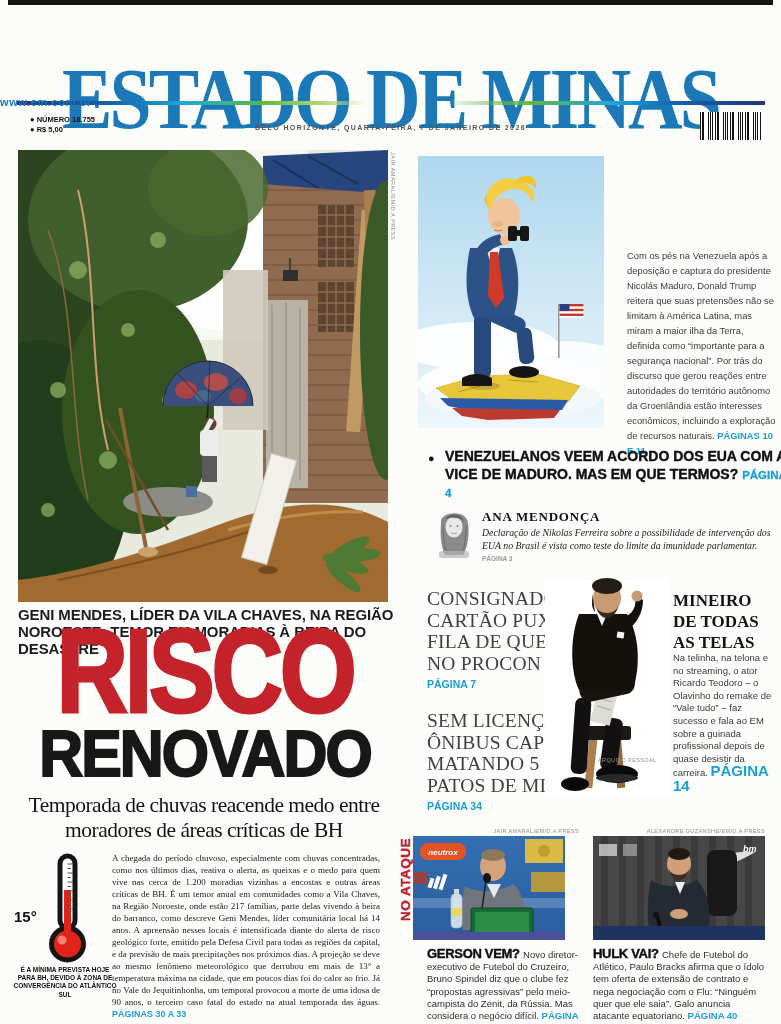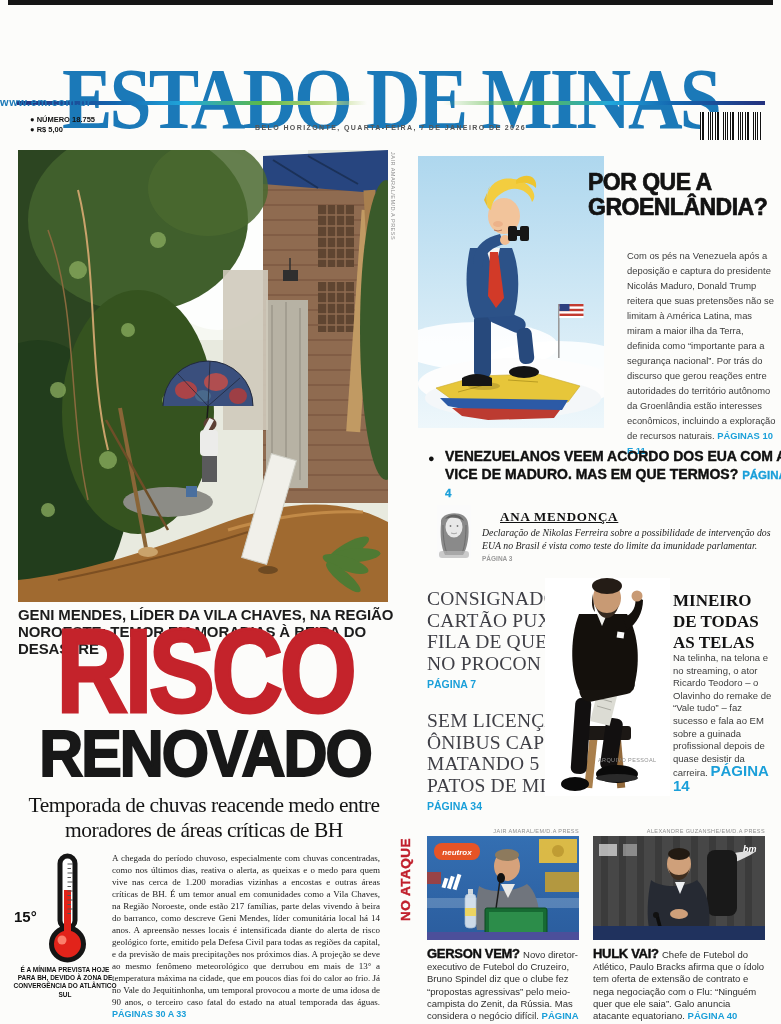--- a/index.html
+++ b/index.html
@@ -39,22 +39,22 @@
              line-height:12px;text-align:justify;color:#1a1a1a;}
   .lead-body .pagelink{font-size:9px;}
   .gl-head{left:588px;top:170px;width:192px;font-weight:bold;font-size:23px;line-height:25px;
            letter-spacing:-.5px;color:#121212;-webkit-text-stroke:.7px #121212;}
   .gl-body{left:627px;top:248px;width:151px;font-size:9.4px;line-height:15px;color:#3c3c3c;}
   .gl-body .pagelink{font-size:9.4px;}
   .ven{left:428px;top:448px;width:348px;font-weight:bold;font-size:14px;line-height:17.5px;
        color:#101010;padding-left:17px;-webkit-text-stroke:.4px #101010;}
   .ven .bull{position:absolute;left:0;top:2px;font-size:11px;-webkit-text-stroke:0;}
   .ven .pagelink{font-size:11.5px;-webkit-text-stroke:.3px #1a9fd9;}
-  .col-name{left:500px;top:509px;font-family:"Liberation Serif",serif;font-weight:bold;
-            font-size:13px;letter-spacing:.8px;color:#111;text-decoration:underline;}
+  .col-name{left:482px;top:509px;font-family:"Liberation Serif",serif;font-weight:bold;
+            font-size:13px;letter-spacing:.8px;color:#111;}
   .col-text{left:482px;top:527px;width:298px;font-family:"Liberation Serif",serif;font-style:italic;
             font-size:9.8px;line-height:12.5px;color:#222;}
   .col-text .colpage{color:#9a9a9a;font-size:6.5px;font-weight:bold;font-style:normal;
             font-family:"Liberation Sans",sans-serif;}
   .brief{font-family:"Liberation Serif",serif;font-size:19.5px;line-height:21.5px;color:#3f3f46;
          letter-spacing:.2px;}
   .briefpage{font-size:10.5px;}
   .actor-head{left:673px;top:590px;width:106px;font-family:"Liberation Serif",serif;font-weight:bold;
               font-size:17px;line-height:21px;color:#131313;}
   .actor-body{left:673px;top:652px;width:106px;font-size:9.5px;line-height:12.6px;color:#3c3c3c;}
@@ -233,21 +233,20 @@
       <ellipse cx="80" cy="68" rx="5" ry="3" fill="#e8a77e" opacity=".6"></ellipse>
       <path d="M76,74 Q80,76 84,74" stroke="#b4765a" stroke-width="1" fill="none"></path>
       <rect x="90" y="70" width="9" height="15" rx="2" fill="#161616"></rect>
       <rect x="102" y="70" width="9" height="15" rx="2" fill="#161616"></rect>
       <rect x="98" y="74" width="5" height="6" fill="#161616"></rect>
       <path d="M70,52 C64,30 82,18 100,24 C114,28 120,40 114,46 C112,36 100,30 90,34 C80,38 74,44 73,54 Z" fill="#f3cd3f"></path>
       <path d="M98,24 C108,16 120,20 118,32 C112,26 104,26 98,28 Z" fill="#eec52f"></path>
       <path d="M70,52 C68,44 68,36 72,30 L66,44 Z" fill="#e8bd2e"></path>
     </svg>
   </div>
-  <h2 class="abs gl-head" style="margin:0;">POR QUE A GROENLÂNDIA?</h2>
   <p class="abs gl-body" style="margin:0;"><span>Com os pés na Venezuela após a deposição e captura do presidente Nicolás Maduro, Donald Trump reitera que suas pretensões não se limitam à América Latina, mas miram a maior ilha da Terra, definida como “importante para a segurança nacional”. Por trás do discurso que gerou reações entre autoridades do território autônomo da Groenlândia estão interesses econômicos, incluindo a exploração de recursos naturais. </span><span class="pagelink">PÁGINAS 10 E 11</span></p>
 
   <p class="abs ven" style="margin:0;"><span class="bull">●</span><span>VENEZUELANOS VEEM ACORDO DOS EUA COM A VICE DE MADURO. MAS EM QUE TERMOS? </span><span class="pagelink">PÁGINA 4</span></p>
 
   <div class="abs" style="left:437px;top:505px;width:34px;height:53px;">
     <svg viewBox="0 0 34 53" width="34" height="53">
       <rect width="34" height="53" fill="#fbfbfb"></rect>
       <path d="M4,18 C2,6 30,4 31,18 C33,30 30,44 26,50 L8,50 C4,42 3,30 4,18 Z" fill="#7d7d7d" opacity=".9"></path>
       <ellipse cx="17" cy="22" rx="8.5" ry="10.5" fill="#e8e8e8"></ellipse>
       <path d="M8,14 C12,8 24,8 27,16 C22,12 13,12 8,14 Z" fill="#555555" opacity=".8"></path>
@@ -291,21 +290,21 @@
       <path d="M50,26 C52,38 72,38 74,26 C72,36 66,40 62,40 C56,40 52,34 50,26 Z" fill="#35291f"></path>
     </svg>
   </div>
   <div class="abs credit" style="left:598px;top:757px;">ARQUIVO PESSOAL</div>
   <h3 class="abs actor-head" style="margin:0;">MINEIRO DE TODAS AS TELAS</h3>
   <p class="abs actor-body" style="margin:0;"><span>Na telinha, na telona e no streaming, o ator Ricardo Teodoro – o Olavinho do remake de “Vale tudo” – faz sucesso e fala ao EM sobre a guinada profissional depois de quase desistir da carreira. </span><span class="pagelink">PÁGINA 14</span></p>
 
   <div class="abs kicker">NO ATAQUE</div>
 
   <div class="abs credit" style="left:427px;top:828px;width:152px;text-align:right;">JAIR AMARAL/EM/D.A PRESS</div>
-  <div class="abs" style="left:427px;top:836px;width:152px;height:120px;">
+  <div class="abs" style="left:413px;top:836px;width:152px;height:120px;">
     <svg viewBox="0 0 152 104" width="152" height="104">
       <defs>
         <linearGradient id="bgblue" x1="0" y1="0" x2="0" y2="1">
           <stop offset="0" stop-color="#346fb2"></stop>
             <stop offset="1" stop-color="#2b5d9e"></stop>
         </linearGradient>
       </defs>
       <rect width="152" height="104" fill="url(#bgblue)"></rect>
       <rect x="0" y="62" width="152" height="10" fill="#d9e4f0" opacity=".25"></rect>
       <rect x="7" y="7" width="46" height="17" rx="8" fill="#e65426"></rect>

